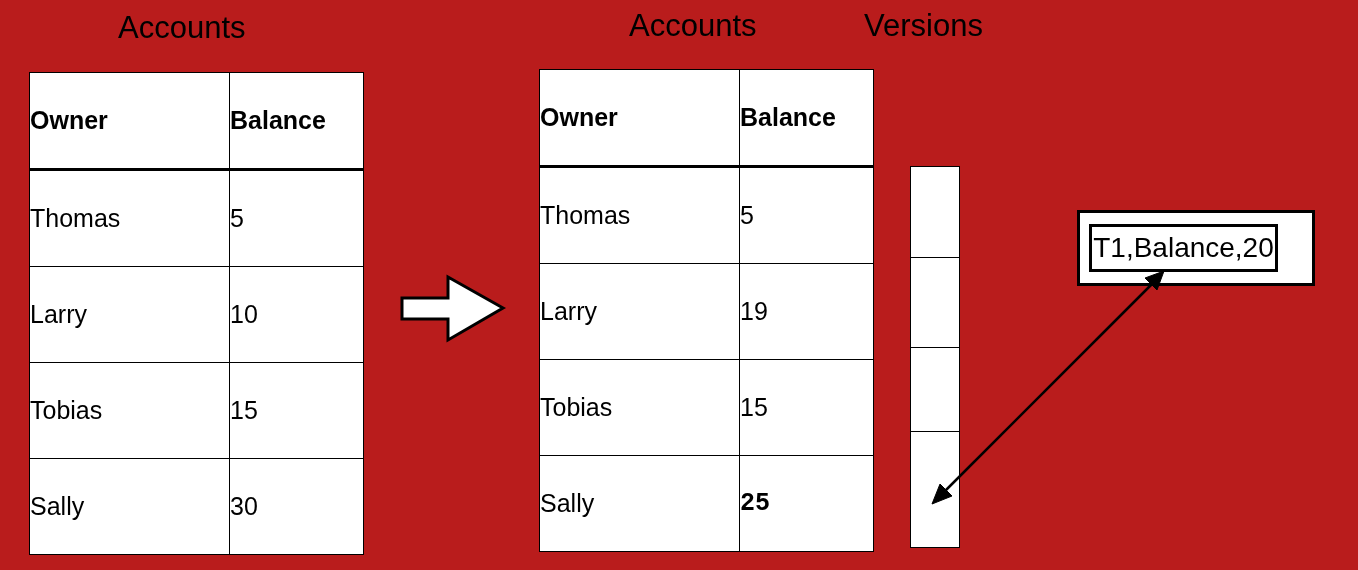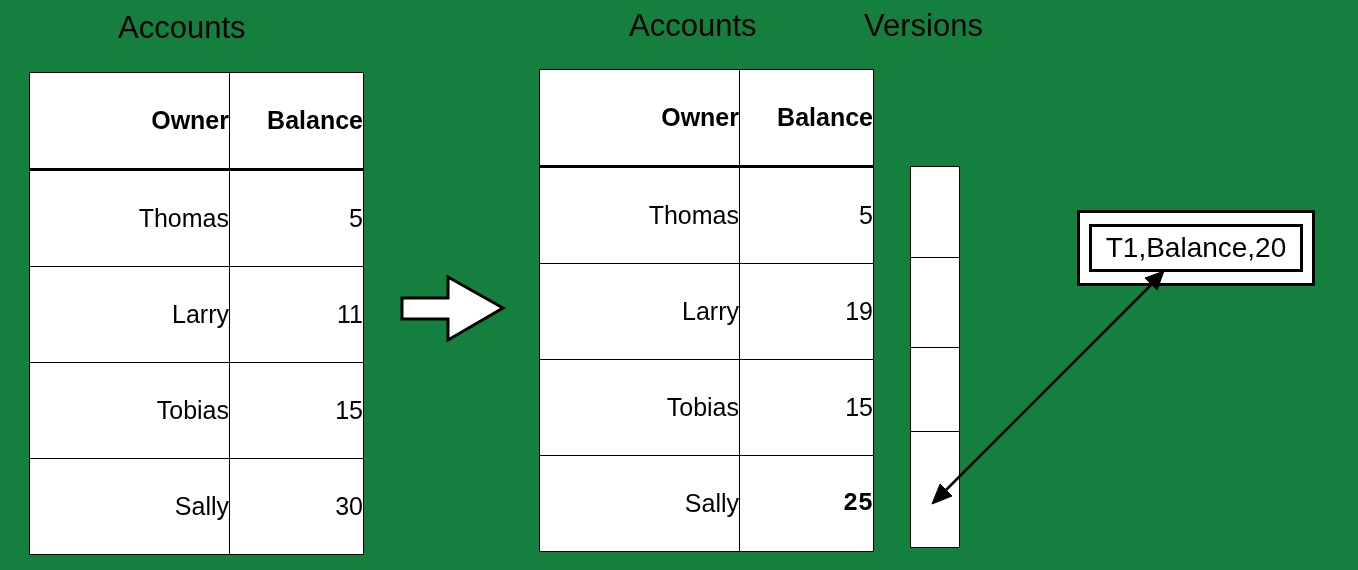--- a/index.html
+++ b/index.html
@@ -10,21 +10,21 @@
   }
   body {
     font-family: "Liberation Sans", "DejaVu Sans", sans-serif;
     color: #000000;
     -webkit-font-smoothing: antialiased;
   }
   #canvas {
     position: relative;
     width: 1358px;
     height: 570px;
-    background: #15803d;
+    background: #b91c1c;
     overflow: hidden;
   }
 
   
   .title {
     position: absolute;
     font-size: 31px;
     line-height: 1;
     font-weight: 400;
     white-space: nowrap;
@@ -33,21 +33,21 @@
 
   
   .acct-table {
     position: absolute;
     border-collapse: collapse;
     table-layout: fixed;
     background: #fff;
   }
   .acct-table td {
     border: 1.5px solid #000;
-    text-align: right;
+    text-align: left;
     vertical-align: middle;
     font-size: 25px;
     font-weight: 400;
     padding: 0;
     color: #000;
   }
   .acct-table tr.header-row td {
     font-weight: bold;
     border-bottom: 3px solid #000;
   }
@@ -128,21 +128,21 @@
       <tr class="header-row">
         <td style="height:95px;">Owner</td>
         <td style="height:95px;">Balance</td>
       </tr>
       <tr>
         <td style="height:95px;">Thomas</td>
         <td style="height:95px;">5</td>
       </tr>
       <tr>
         <td style="height:95px;">Larry</td>
-        <td style="height:95px;">11</td>
+        <td style="height:95px;">10</td>
       </tr>
       <tr>
         <td style="height:95px;">Tobias</td>
         <td style="height:95px;">15</td>
       </tr>
       <tr>
         <td style="height:95px;">Sally</td>
         <td style="height:95px;">30</td>
       </tr>
     </tbody>
@@ -179,21 +179,21 @@
 
   <div class="versions-col" style="left:910px; top:166px; width:50px; height:382px;">
     <div class="vcell" style="height:91px;"></div>
     <div class="vcell" style="height:91px;"></div>
     <div class="vcell" style="height:84px;"></div>
     <div class="vcell" style="height:116px;"></div>
   </div>
 
   <div class="undo-outer" style="left:1077px; top:210px; width:238px; height:76px;"></div>
 
-  <div class="undo-inner" style="left:1089px; top:224px; width:214px; height:48px;">
+  <div class="undo-inner" style="left:1089px; top:224px; width:189px; height:48px;">
     <span>T1,Balance,20</span>
   </div>
 
   <svg class="svg-layer" viewBox="0 0 1358 570">
 
     <polygon points="402,298 448,298 448,277 503,308 448,340 448,319 402,319" fill="#ffffff" stroke="#000000" stroke-width="3" stroke-linejoin="miter"></polygon>
 
     <g>
       <line x1="1160" y1="276" x2="938" y2="498" stroke="#000000" stroke-width="2.6"></line>
 

